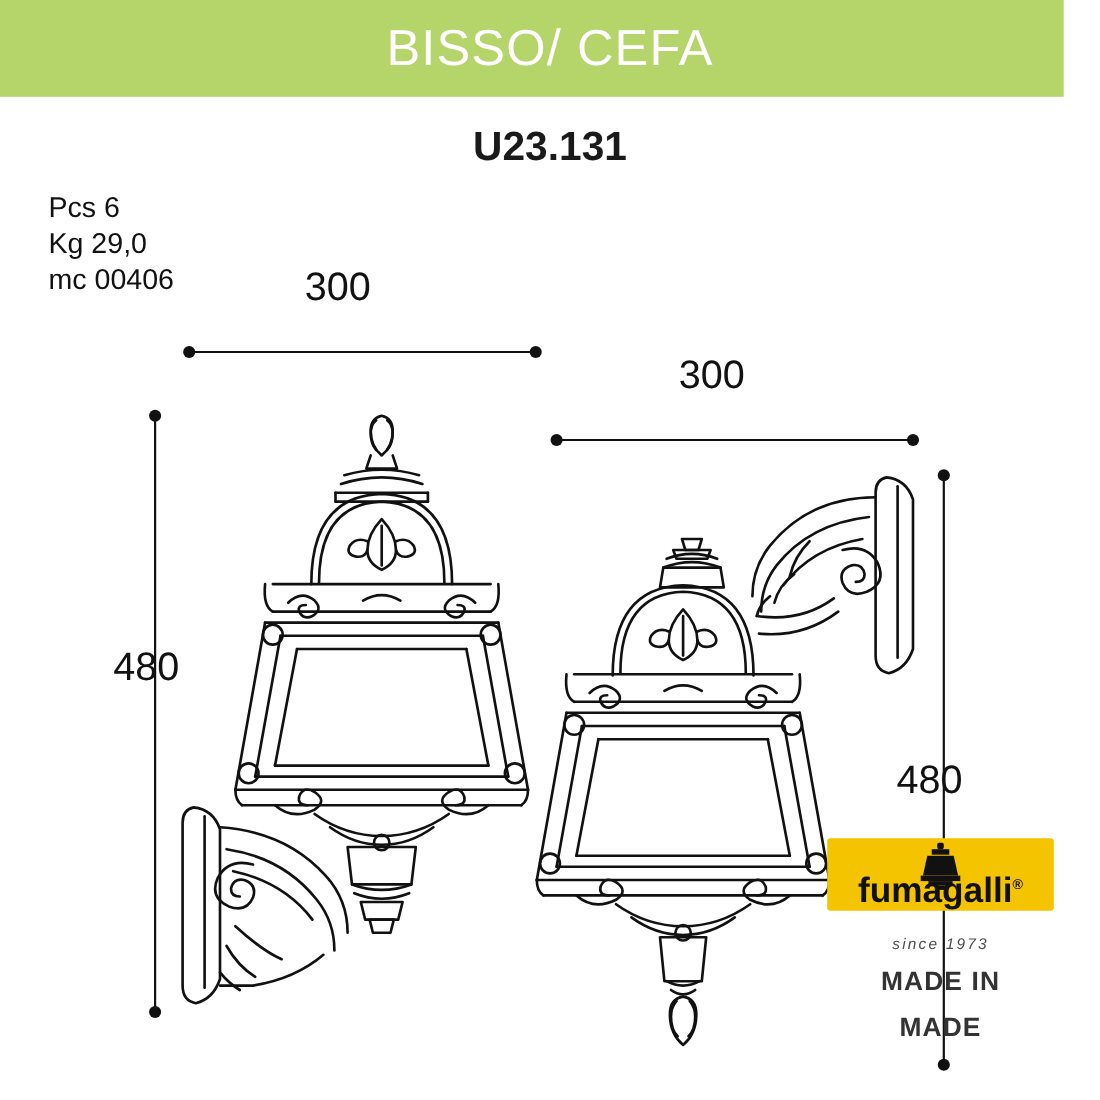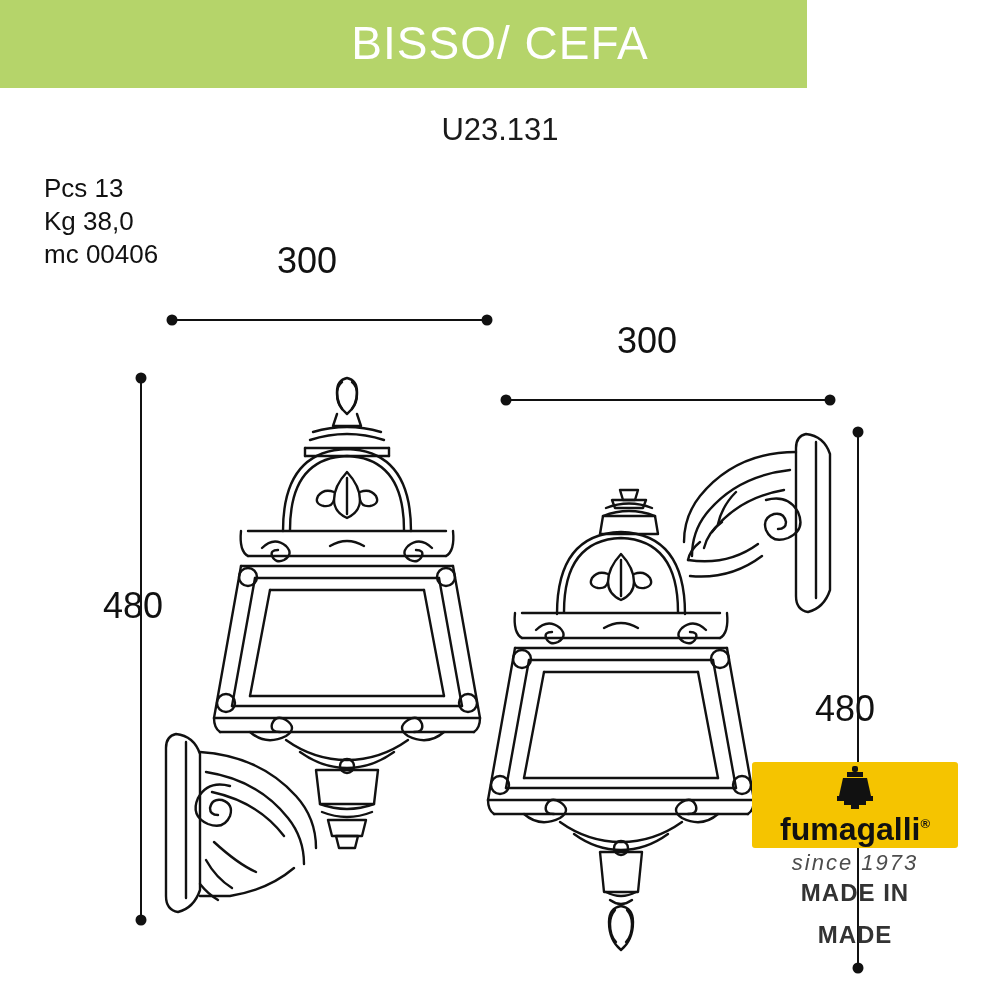--- a/index.html
+++ b/index.html
@@ -18,46 +18,47 @@
     position: relative;
     width: 1000px;
     height: 1000px;
     background: #ffffff;
   }
   
   .header-band {
     position: absolute;
     left: 0;
     top: 0;
-    width: 807px;
+    width: 952px;
     height: 88px;
     background: #b5d46a;
+    padding-left: 15px;
   }
   .header-title {
     position: absolute;
     left: 0;
     top: 14px;
     width: 1000px;
     text-align: center;
     font-size: 46px;
     color: #ffffff;
     letter-spacing: 1px;
     font-weight: normal;
     line-height: 58px;
   }
   
   .product-code {
     position: absolute;
     left: 0;
     top: 112px;
     width: 1000px;
     text-align: center;
-    font-size: 31px;
+    font-size: 37px;
     color: #1a1a1a;
-    font-weight: normal;
+    font-weight: bold;
     letter-spacing: 0px;
   }
   
   .spec-block {
     position: absolute;
     left: 44px;
     top: 172px;
     font-size: 26px;
     color: #111111;
     line-height: 33px;
@@ -88,21 +89,21 @@
   .logo-box {
     position: absolute;
     left: 752px;
     top: 762px;
     width: 206px;
     height: 218px;
   }
   .logo-top {
     position: relative;
     width: 206px;
-    height: 86px;
+    height: 66px;
     background: #f5c400;
     border-radius: 3px;
     overflow: hidden;
   }
   .logo-lamp {
     position: absolute;
     left: 50%;
     top: 4px;
     transform: translateX(-50%);
   }
@@ -122,21 +123,21 @@
     font-size: 13px;
     vertical-align: super;
     font-weight: bold;
   }
   .logo-since {
     position: absolute;
     left: 0;
     top: 88px;
     width: 206px;
     text-align: center;
-    font-size: 22px;
+    font-size: 14px;
     color: #4d4d4d;
     font-style: italic;
     letter-spacing: 2px;
   }
   .logo-made {
     position: absolute;
     left: 0;
     top: 110px;
     width: 206px;
     text-align: center;
@@ -152,22 +153,22 @@
 
 <div id="sheet">
 
   <div class="header-band">
     <div class="header-title">BISSO/ CEFA</div>
   </div>
 
   <div class="product-code">U23.131</div>
 
   <div class="spec-block">
-    <div class="spec-line">Pcs 13</div>
-    <div class="spec-line">Kg 38,0</div>
+    <div class="spec-line">Pcs 6</div>
+    <div class="spec-line">Kg 29,0</div>
     <div class="spec-line">mc 00406</div>
   </div>
 
   <div class="dim dim-300-left">300</div>
   <div class="dim dim-480-left">480</div>
   <div class="dim dim-300-right">300</div>
   <div class="dim dim-480-right">480</div>
 
   <svg id="drawing" viewBox="0 0 1000 1000">
     <g fill="none" stroke="#111111" stroke-width="2.4" stroke-linecap="round" stroke-linejoin="round">

